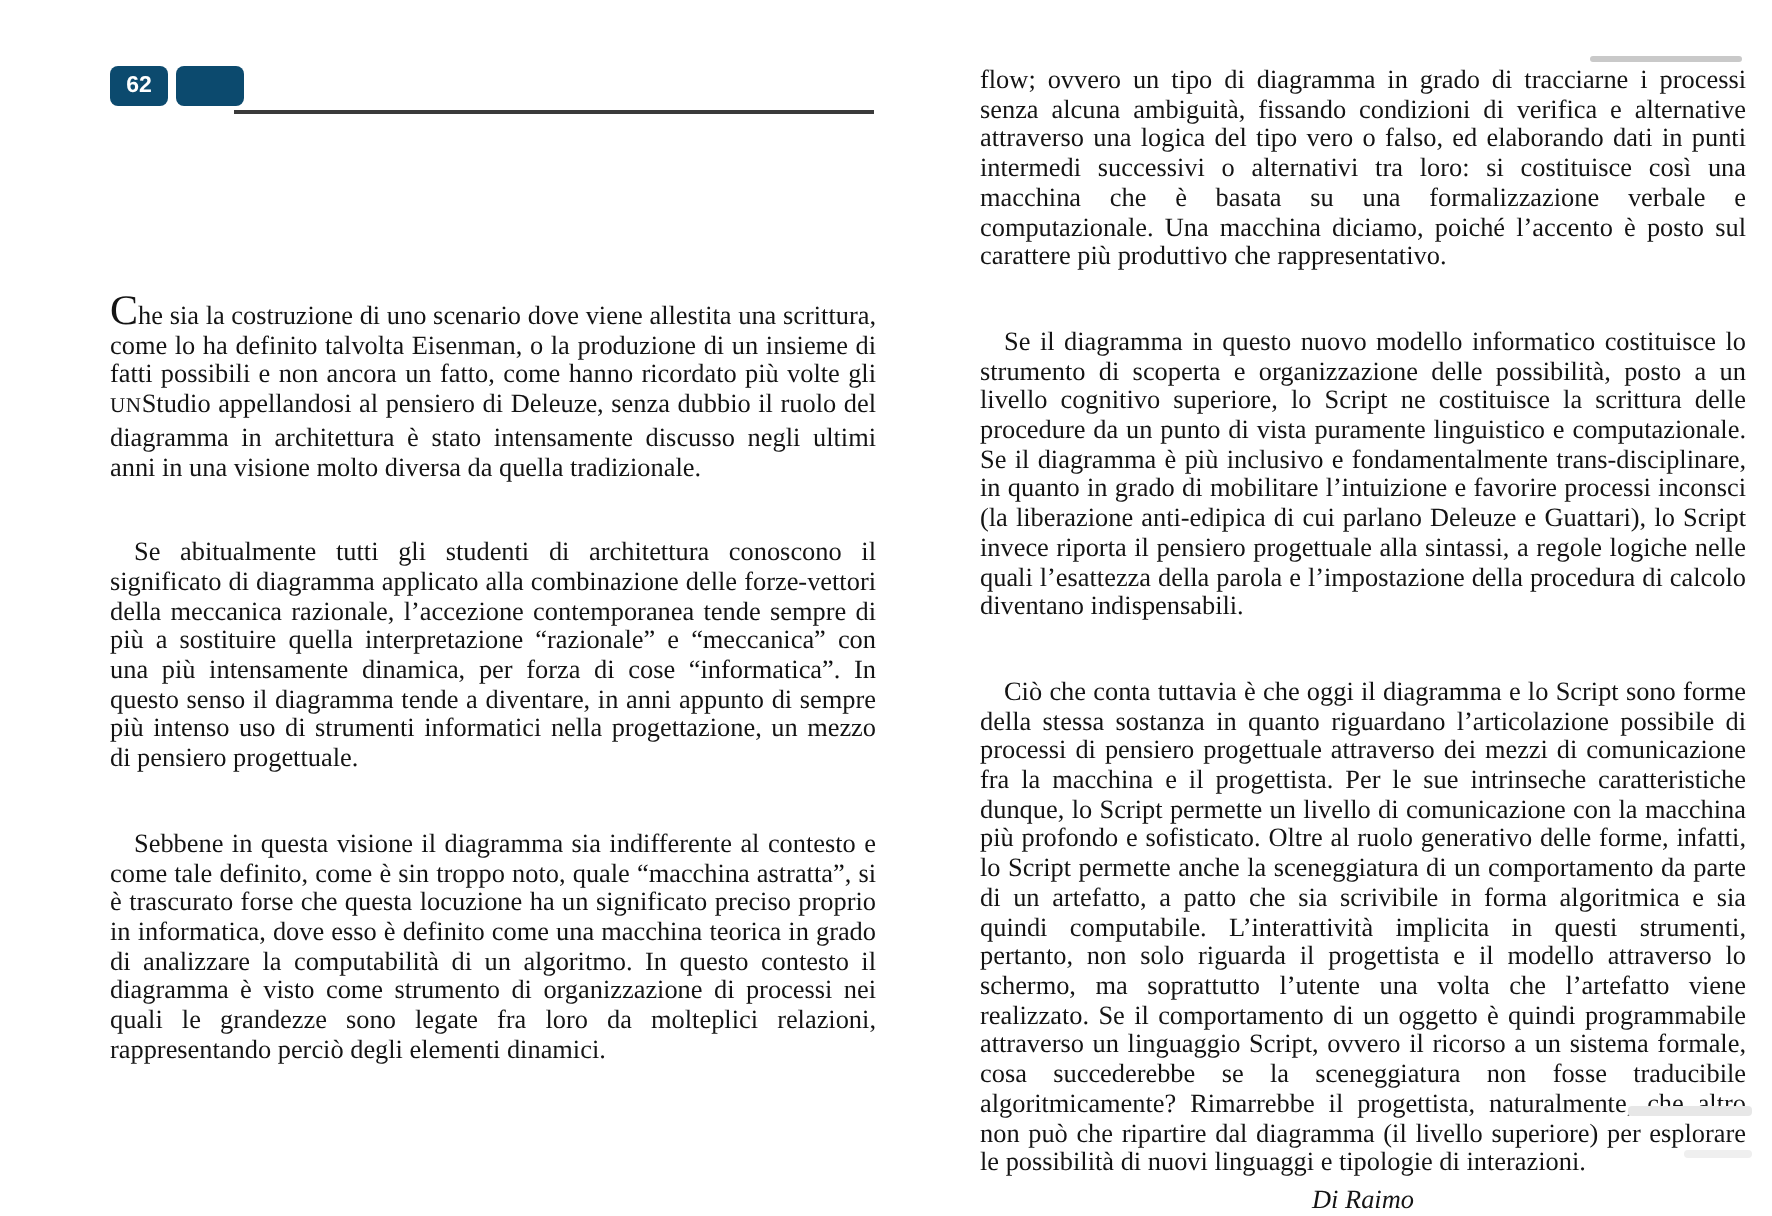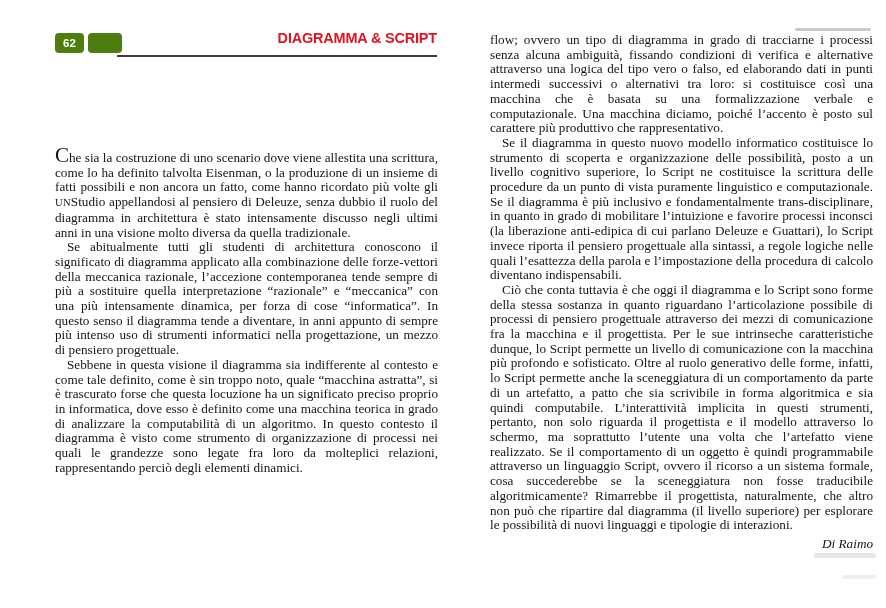--- a/index.html
+++ b/index.html
@@ -11,21 +11,21 @@
     overflow: hidden;
     font-family: "Liberation Serif", serif;
     color: #141414;
   }
 
   
   .badge {
     position: absolute;
     top: 33px;
     height: 20px;
-    background: #4d7c0f;
+    background: #0c4a6e;
     border-radius: 4px;
   }
   .badge.num {
     left: 55px;
     width: 29px;
     color: #ffffff;
     font-family: "Liberation Sans", sans-serif;
     font-weight: bold;
     font-size: 11.5px;
     line-height: 20px;
@@ -59,56 +59,55 @@
     text-align: justify;
     font-size: 13.2px;
     line-height: 14.7px;
     hyphens: auto;
     -webkit-hyphens: auto;
   }
   .text-col.left  { left: 55px;  top: 148px; }
   .text-col.right { left: 490px; top: 33px;  }
 
   .para { margin: 0; }
-  .para.indent { text-indent: 12px; }
+  .para.indent { text-indent: 12px; margin-top: 28px; }
 
   .dropcap {
     font-size: 21px;
     line-height: 14.7px;
   }
   .caps {
     font-size: 0.8em;
     letter-spacing: 0.3px;
   }
   .ital { }
 
   .signature {
     margin: 4px 0 0 0;
-    text-align: right;
+    text-align: center;
     font-style: italic;
     text-indent: 0;
   }
 
   
   .artifact { position: absolute; border-radius: 2px; }
   .artifact.a1 { left: 795px; top: 28px;  width: 76px; height: 3px; background: #c9c9c9; }
   .artifact.a2 { left: 814px; top: 553px; width: 62px; height: 5px; background: #e7e7e7; }
   .artifact.a3 { left: 842px; top: 575px; width: 34px; height: 4px; background: #efefef; }
 </style>
 </head>
 <body>
 
 <div class="spread">
 
   <div class="badge num">
     <span>62</span>
   </div>
   <div class="badge blank"></div>
   <div class="header-rule"></div>
-  <div class="header-title">DIAGRAMMA &amp; SCRIPT</div>
 
   <section class="text-col left">
     <p class="para"><span class="dropcap">C</span><span>he sia la costruzione di uno scenario dove viene allestita una scrittura, come lo ha definito talvolta Eisenman, o la produzione di un insieme di fatti possibili e non ancora un fatto, come hanno ricordato più volte gli </span><span class="caps">UN</span><span>Studio appellandosi al pensiero di Deleuze, senza dubbio il ruolo del diagramma in architettura è stato intensamente discusso negli ultimi anni in una visione molto diversa da quella tradizionale.</span></p>
     <p class="para indent">Se abitualmente tutti gli studenti di architettura conoscono il significato di diagramma applicato alla combinazione delle forze-vettori della meccanica razionale, l’accezione contemporanea tende sempre di più a sostituire quella interpretazione “razionale” e “meccanica” con una più intensamente dinamica, per forza di cose “informatica”. In questo senso il diagramma tende a diventare, in anni appunto di sempre più intenso uso di strumenti informatici nella progettazione, un mezzo di pensiero progettuale.</p>
     <p class="para indent">Sebbene in questa visione il diagramma sia indifferente al contesto e come tale definito, come è sin troppo noto, quale “macchina astratta”, si è trascurato forse che questa locuzione ha un significato preciso proprio in informatica, dove esso è definito come una macchina teorica in grado di analizzare la computabilità di un algoritmo. In questo contesto il diagramma è visto come strumento di organizzazione di processi nei quali le grandezze sono legate fra loro da molteplici relazioni, rappresentando perciò degli elementi dinamici.</p>
   </section>
 
   <section class="text-col right">
     <p class="para"><span class="ital">flow</span><span>; ovvero un tipo di diagramma in grado di tracciarne i processi senza alcuna ambiguità, fissando condizioni di verifica e alternative attraverso una logica del tipo vero o falso, ed elaborando dati in punti intermedi successivi o alternativi tra loro: si costituisce così una macchina che è basata su una formalizzazione verbale e computazionale. Una macchina diciamo, poiché l’accento è posto sul carattere più produttivo che rappresentativo.</span></p>
     <p class="para indent">Se il diagramma in questo nuovo modello informatico costituisce lo strumento di scoperta e organizzazione delle possibilità, posto a un livello cognitivo superiore, lo Script ne costituisce la scrittura delle procedure da un punto di vista puramente linguistico e computazionale. Se il diagramma è più inclusivo e fondamentalmente trans-disciplinare, in quanto in grado di mobilitare l’intuizione e favorire processi inconsci (la liberazione anti-edipica di cui parlano Deleuze e Guattari), lo Script invece riporta il pensiero progettuale alla sintassi, a regole logiche nelle quali l’esattezza della parola e l’impostazione della procedura di calcolo diventano indispensabili.</p>

